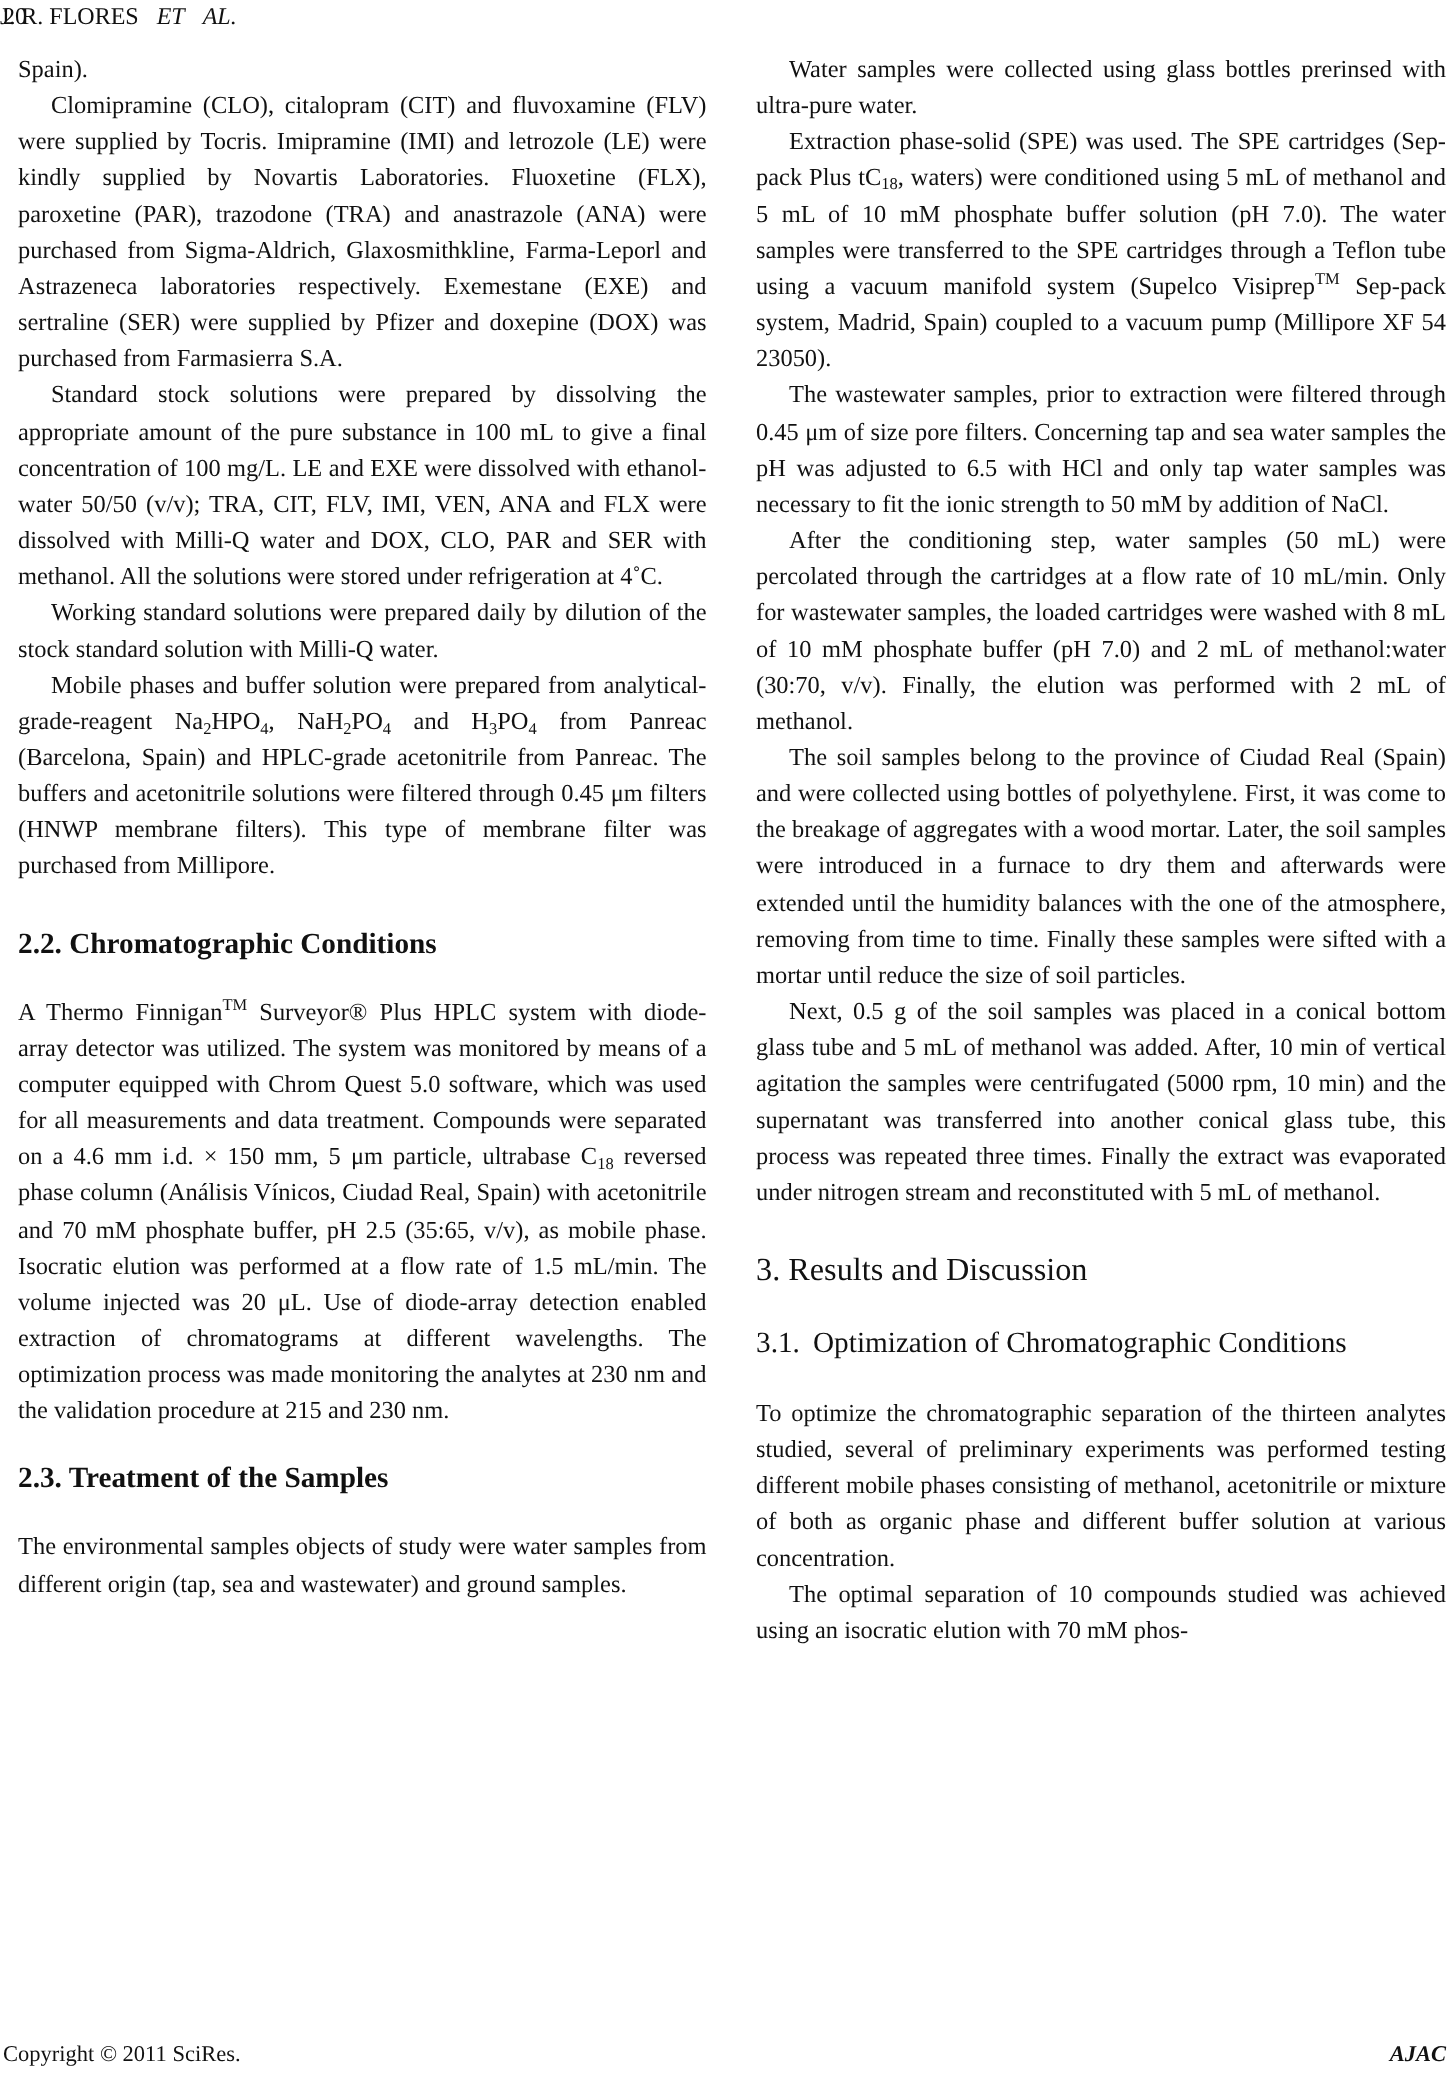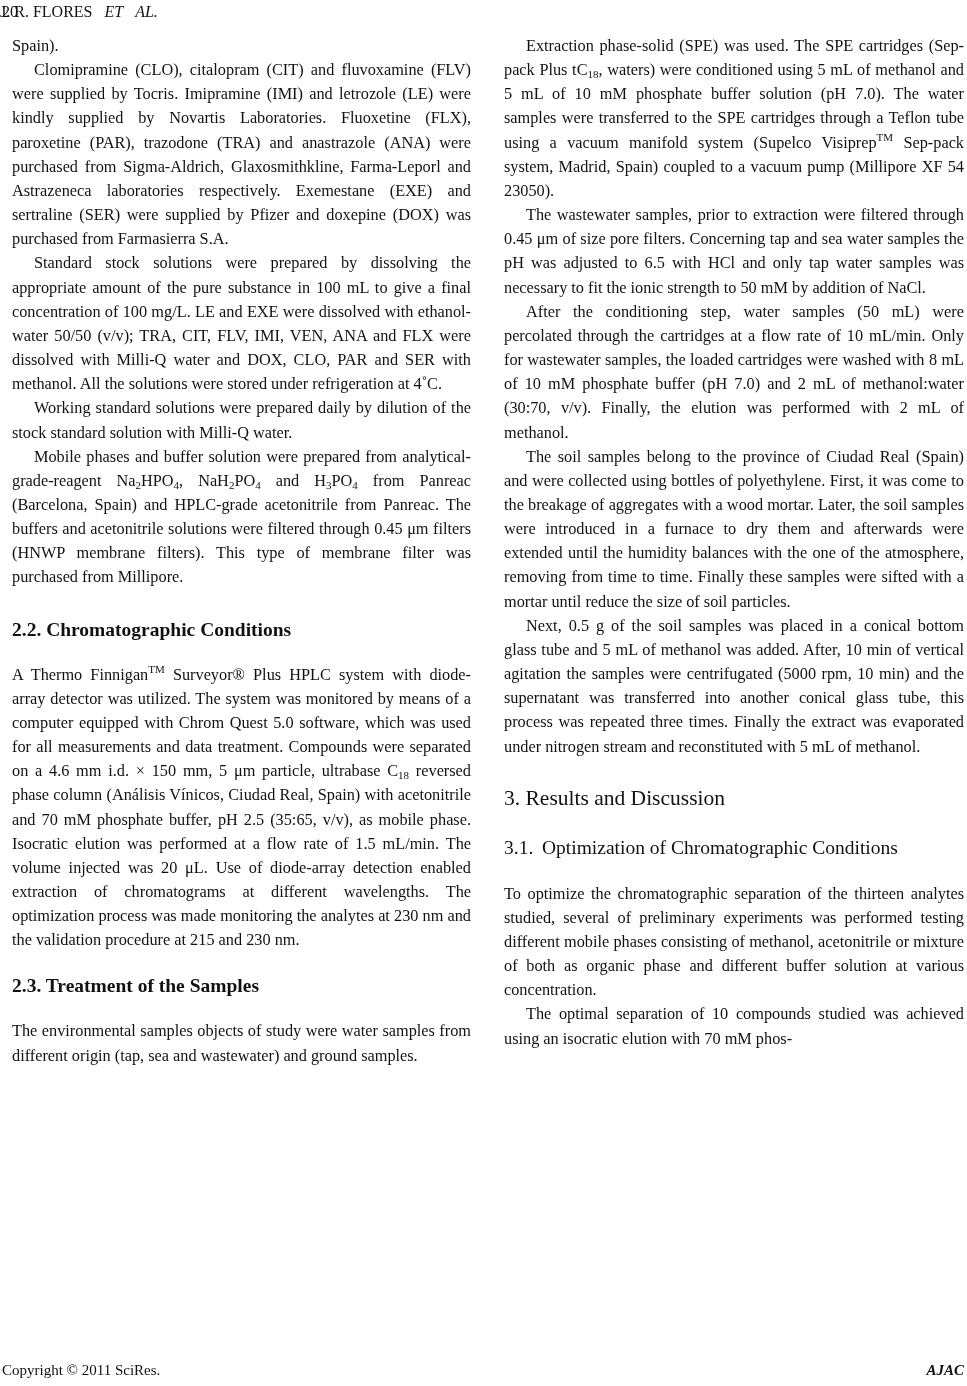--- a/index.html
+++ b/index.html
@@ -36,20 +36,21 @@
   <p class="ind">Standard stock solutions were prepared by dissolving the appropriate amount of the pure substance in 100 mL to give a final concentration of 100 mg/L. LE and EXE were dissolved with ethanol-water 50/50 (v/v); TRA, CIT, FLV, IMI, VEN, ANA and FLX were dissolved with Milli-Q water and DOX, CLO, PAR and SER with methanol. All the solutions were stored under refrigeration at 4˚C.</p>
   <p class="ind">Working standard solutions were prepared daily by dilution of the stock standard solution with Milli-Q water.</p>
   <p class="ind"><span>Mobile phases and buffer solution were prepared from analytical-grade-reagent Na</span><sub>2</sub><span>HPO</span><sub>4</sub><span>, NaH</span><sub>2</sub><span>PO</span><sub>4</sub><span> and H</span><sub>3</sub><span>PO</span><sub>4</sub><span> from Panreac (Barcelona, Spain) and HPLC-grade acetonitrile from Panreac. The buffers and acetonitrile solutions were filtered through 0.45 μm filters (HNWP membrane filters). This type of membrane filter was purchased from Millipore.</span></p>
   <h2 style="margin-top:28px">2.2. Chromatographic Conditions</h2>
   <p><span>A Thermo Finnigan</span><sup>TM</sup><span> Surveyor® Plus HPLC system with diode-array detector was utilized. The system was monitored by means of a computer equipped with Chrom Quest 5.0 software, which was used for all measurements and data treatment. Compounds were separated on a 4.6 mm i.d. × 150 mm, 5 μm particle, ultrabase C</span><sub>18</sub><span> reversed phase column (Análisis Vínicos, Ciudad Real, Spain) with acetonitrile and 70 mM phosphate buffer, pH 2.5 (35:65, v/v), as mobile phase. Isocratic elution was performed at a flow rate of 1.5 mL/min. The volume injected was 20 μL. Use of diode-array detection enabled extraction of chromatograms at different wavelengths. The optimization process was made monitoring the analytes at 230 nm and the validation procedure at 215 and 230 nm.</span></p>
   <h2>2.3. Treatment of the Samples</h2>
   <p>The environmental samples objects of study were water samples from different origin (tap, sea and wastewater) and ground samples.</p>
 </div>
 
 <div class="col col-right">
+  <p class="ind">Water samples were collected using glass bottles prerinsed with ultra-pure water.</p>
   <p class="ind"><span>Extraction phase-solid (SPE) was used. The SPE cartridges (Sep-pack Plus tC</span><sub>18</sub><span>, waters) were conditioned using 5 mL of methanol and 5 mL of 10 mM phosphate buffer solution (pH 7.0). The water samples were transferred to the SPE cartridges through a Teflon tube using a vacuum manifold system (Supelco Visiprep</span><sup>TM</sup><span> Sep-pack system, Madrid, Spain) coupled to a vacuum pump (Millipore XF 54 23050).</span></p>
   <p class="ind">The wastewater samples, prior to extraction were filtered through 0.45 μm of size pore filters. Concerning tap and sea water samples the pH was adjusted to 6.5 with HCl and only tap water samples was necessary to fit the ionic strength to 50 mM by addition of NaCl.</p>
   <p class="ind">After the conditioning step, water samples (50 mL) were percolated through the cartridges at a flow rate of 10 mL/min. Only for wastewater samples, the loaded cartridges were washed with 8 mL of 10 mM phosphate buffer (pH 7.0) and 2 mL of methanol:water (30:70, v/v). Finally, the elution was performed with 2 mL of methanol.</p>
   <p class="ind">The soil samples belong to the province of Ciudad Real (Spain) and were collected using bottles of polyethylene. First, it was come to the breakage of aggregates with a wood mortar. Later, the soil samples were introduced in a furnace to dry them and afterwards were extended until the humidity balances with the one of the atmosphere, removing from time to time. Finally these samples were sifted with a mortar until reduce the size of soil particles.</p>
   <p class="ind">Next, 0.5 g of the soil samples was placed in a conical bottom glass tube and 5 mL of methanol was added. After, 10 min of vertical agitation the samples were centrifugated (5000 rpm, 10 min) and the supernatant was transferred into another conical glass tube, this process was repeated three times. Finally the extract was evaporated under nitrogen stream and reconstituted with 5 mL of methanol.</p>
   <h1>3. Results and Discussion</h1>
   <h3>
       <span class="num">3.1.</span>
       <span>Optimization of Chromatographic Conditions</span>
     </h3>

